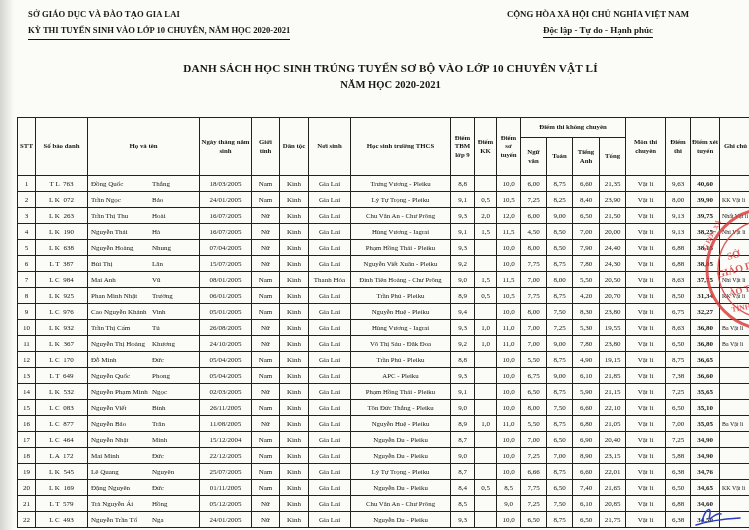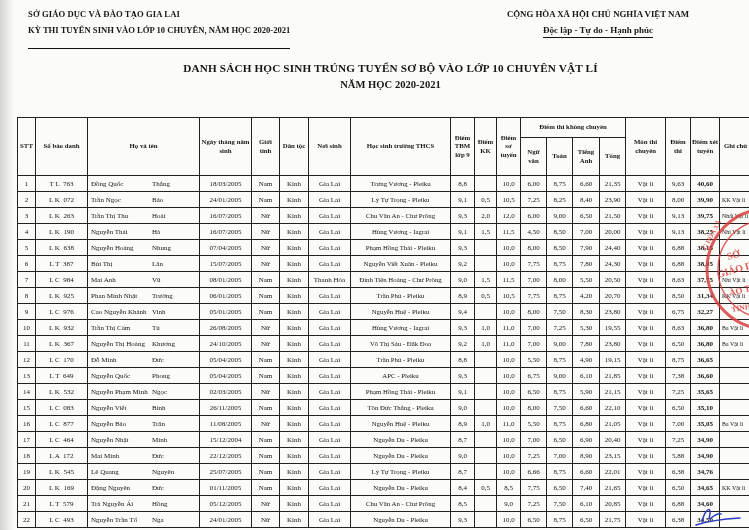--- a/index.html
+++ b/index.html
@@ -11,21 +11,21 @@
   }
   .scan-edge{
     position:absolute;left:0;top:0;width:14px;height:530px;
     background:linear-gradient(to right,#d3d3cf,rgba(251,251,248,0));
   }
   
   .letterhead{position:absolute;top:7px;left:0;width:749px;}
   .lh-left{position:absolute;left:28px;top:2px;text-align:left;}
   .lh-left .l1{font-size:8.6px;font-weight:bold;letter-spacing:.1px;}
   .lh-left .l2{font-size:8.6px;font-weight:bold;margin-top:4px;
-    border-bottom:1px solid #111;padding-bottom:13px;display:inline-block;}
+    border-bottom:1px solid #111;padding-bottom:4px;display:inline-block;}
   .lh-right{position:absolute;left:462px;top:2px;width:272px;text-align:center;}
   .lh-right .l1{font-size:8.8px;font-weight:bold;}
   .lh-right .l2{font-size:9px;font-weight:bold;margin-top:3px;
     border-bottom:1px solid #111;padding-bottom:1.5px;display:inline-block;}
   
   .doc-title{position:absolute;top:62px;left:16px;width:749px;text-align:center;}
   .doc-title .t1{font-size:11.2px;font-weight:bold;letter-spacing:.15px;}
   .doc-title .t2{font-size:10.6px;font-weight:bold;margin-top:5px;}
   
   .tbl-wrap{position:absolute;left:17px;top:117px;width:729px;}

